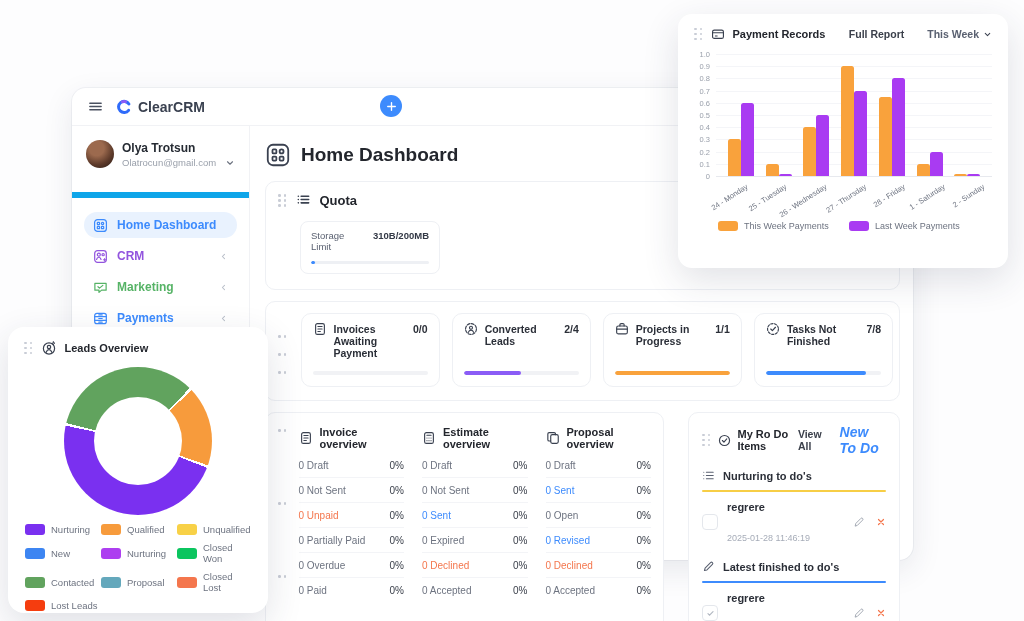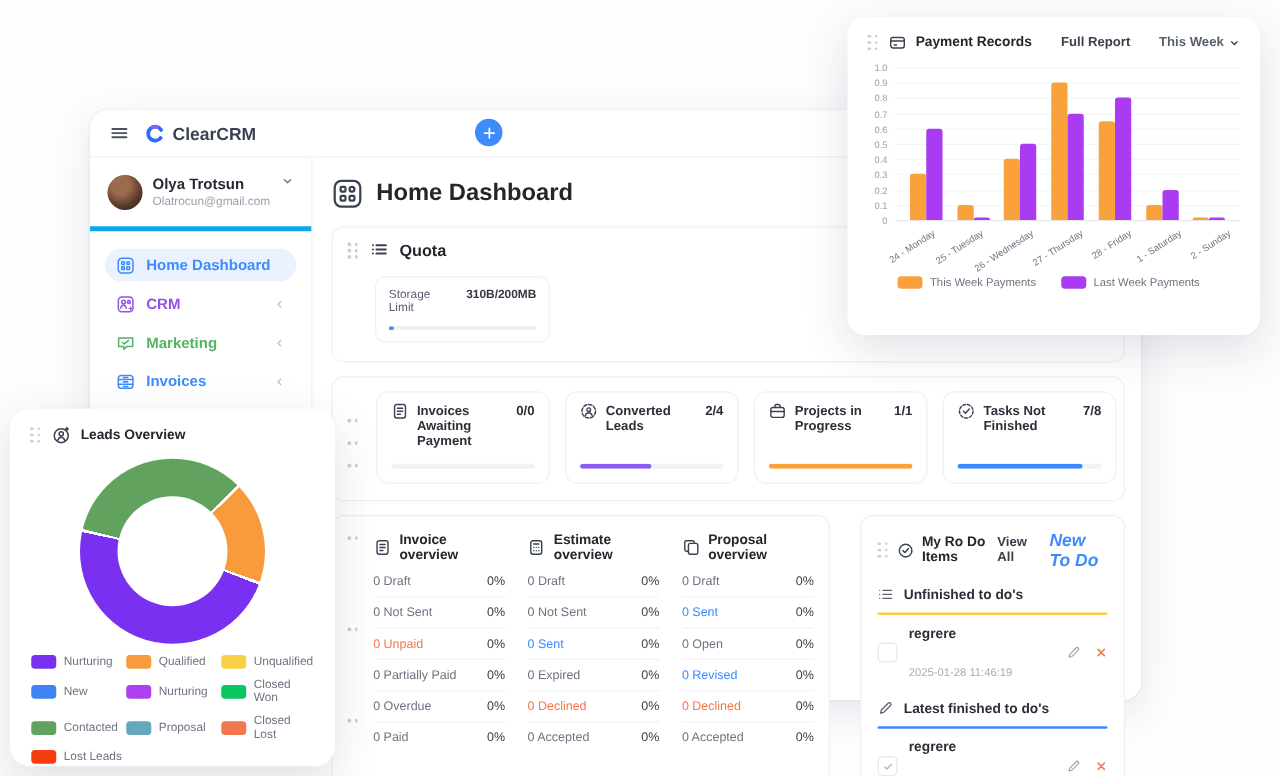--- a/index.html
+++ b/index.html
@@ -16,21 +16,21 @@
   .logo{display:flex;align-items:flex-end;gap:6px;margin-left:13px;font-weight:700;font-size:14px;color:#3a4150;}
   .searchwrap{position:absolute;left:308px;top:7px;display:flex;gap:11px;align-items:center;}
   .search{width:242px;height:23px;border:1px solid #e8eaef;border-radius:12px;display:flex;align-items:center;
           padding:0 10px;gap:6px;color:#b6bcc6;background:#fff;box-sizing:border-box;}
   .search input{border:none;outline:none;font-size:11px;width:100%;color:#3a4150;font-family:inherit;background:transparent;}
   .search input::placeholder{color:#b6bcc6;}
   .addbtn{width:22px;height:22px;border-radius:50%;background:#3d8bfd;color:#fff;border:none;display:flex;
           align-items:center;justify-content:center;cursor:pointer;padding:0;}
   .appbody{display:flex;height:calc(100% - 38px);}
   .sidebar{width:178px;border-right:1px solid #f1f2f5;box-sizing:border-box;padding-top:6px;flex:none;}
-  .profile{display:flex;align-items:flex-start;gap:8px;padding:8px 14px 13px;border-bottom:4px solid #0ea5e9;cursor:pointer;}
+  .profile{display:flex;align-items:flex-end;gap:8px;padding:8px 14px 24px;border-bottom:6px solid #0ea5e9;cursor:pointer;}
   .avatar{width:28px;height:28px;border-radius:50%;flex:none;
           background:radial-gradient(circle at 38% 30%,#9c6a4e 0 28%,#5d3a2a 62%,#241712 100%);}
   .pname{font-size:12px;font-weight:700;color:#262b33;}
   .pemail{font-size:9.5px;color:#9aa0ab;margin-top:2px;}
   .chev{margin-left:auto;color:#6d7380;}
   .menu{padding:14px 12px;display:flex;flex-direction:column;gap:5px;}
   .side-item{display:flex;align-items:center;gap:9px;height:26px;padding:0 9px;border-radius:13px;
              font-size:12px;font-weight:700;cursor:pointer;}
   .side-item.active{background:#e9f2fe;}
   .side-item .chevl{margin-left:auto;color:#b9bfc9;}
@@ -209,21 +209,21 @@
                 </svg>
               </span>
             </div>
             <div class="side-item" style="color: rgb(61, 139, 253);">
               <span class="icon">
                 <svg width="15" height="15" viewBox="0 0 16 16" fill="none" stroke="currentColor" stroke-width="1.3" stroke-linecap="round" stroke-linejoin="round">
                   <rect x="1.8" y="2.5" width="12.4" height="11" rx="2.4"></rect>
                   <path d="M1.8 6h12.4M1.8 10h12.4M6.2 4.2h3.6M6.2 8h3.6M6.2 11.9h3.6"></path>
                 </svg>
               </span>
-              <span>Invoices</span>
+              <span>Payments</span>
               <span class="icon chevl">
                 <svg width="9" height="9" viewBox="0 0 16 16" fill="none" stroke="currentColor" stroke-width="1.8" stroke-linecap="round" stroke-linejoin="round">
                   <path d="M9.8 4.2L6 8l3.8 3.8"></path>
                 </svg>
               </span>
             </div>
             <div class="side-item" style="color: rgb(249, 162, 60);">
               <span class="icon">
                 <svg width="15" height="15" viewBox="0 0 16 16" fill="none" stroke="currentColor" stroke-width="1.3" stroke-linecap="round" stroke-linejoin="round">
                   <path d="M2.6 2.2v11.2"></path>
@@ -496,21 +496,21 @@
               <span class="viewall">View All</span>
               <span class="newtodo">New To Do</span>
             </div>
             <div id="todosections">
                 <div class="tsec-head">
                   <span class="icon">
                     <svg width="13" height="13" viewBox="0 0 16 16" fill="none" stroke="currentColor" stroke-width="1.3" stroke-linecap="round" stroke-linejoin="round">
                       <path d="M2.2 4h.01M2.2 8h.01M2.2 12h.01M5.4 4h8.4M5.4 8h8.4M5.4 12h8.4"></path>
                     </svg>
                   </span>
-                  <span>Unfinished to do's</span>
+                  <span>Nurturing to do's</span>
                 </div>
                 <div class="tsec-line" style="background: rgb(247, 206, 70);"></div>
                 <div class="titem">
                   <span class="tcheck"></span>
                   <div>
                     <div class="tname">regrere</div>
                     <div class="tdate">2025-01-28 11:46:19</div>
                   </div>
                   <div class="tact">
                     <span class="icon pencil">

